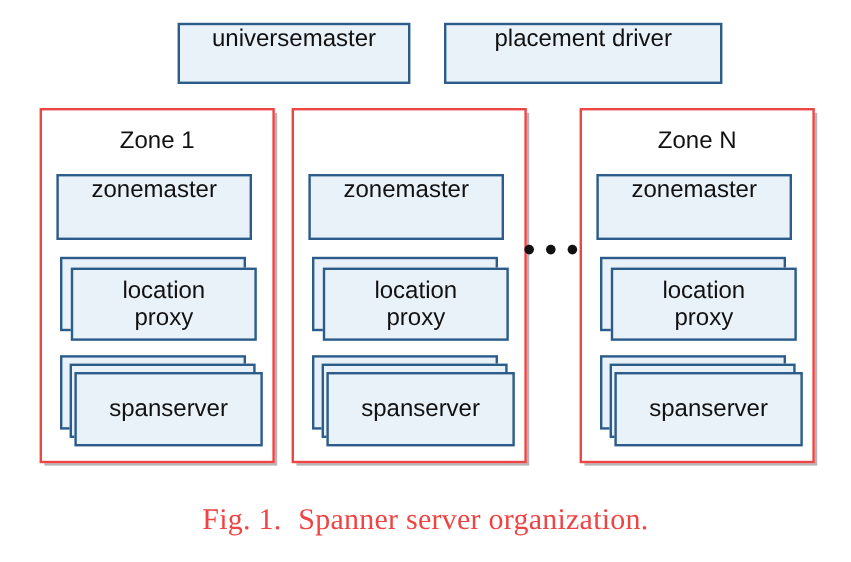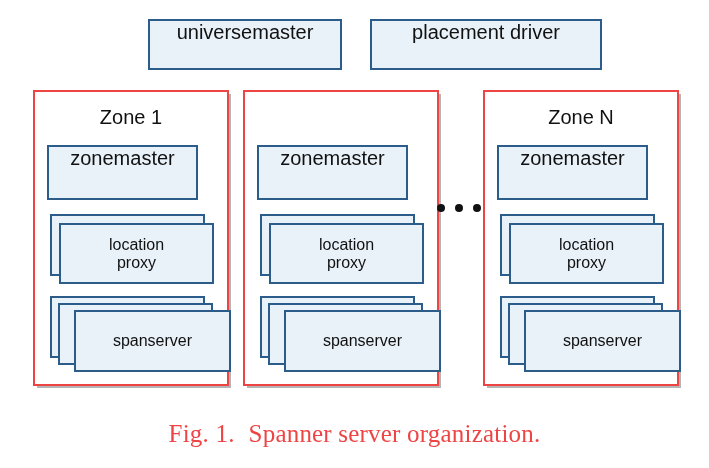--- a/index.html
+++ b/index.html
@@ -72,39 +72,39 @@
     top: 14px;
     text-align: center;
     font-size: 20px;
     color: #111111;
   }
 
   
   .zonemaster-box {
     left: 12px;
     top: 53px;
-    width: 151px;
+    width: 163px;
     height: 55px;
   }
 
   
   .stack {
     position: absolute;
   }
   .stack-layer {
     position: absolute;
     background: #e9f1f9;
     border: 2px solid #2c5c8a;
     box-sizing: border-box;
     display: flex;
     align-items: center;
     justify-content: center;
     text-align: center;
     line-height: 1.12;
-    font-size: 16px;
+    font-size: 20px;
     color: #111111;
   }
 
   
   .locationproxy-stack {
     left: 15px;
     top: 122px;
     width: 172px;
     height: 70px;
   }
@@ -122,21 +122,21 @@
     width: 178px;
     height: 76px;
   }
   .spanserver-stack .layer-0 {
     left: 0px;  top: 0px;  width: 155px; height: 62px;
   }
   .spanserver-stack .layer-1 {
     left: 8px;  top: 7px;  width: 155px; height: 62px;
   }
   .spanserver-stack .layer-2 {
-    left: 24px; top: 14px; width: 157px; height: 62px;
+    left: 12px; top: 14px; width: 157px; height: 62px;
   }
 
   
   #zones-ellipsis {
     position: absolute;
     left: 437px;
     top: 201px;
     width: 44px;
     height: 14px;
     display: flex;

